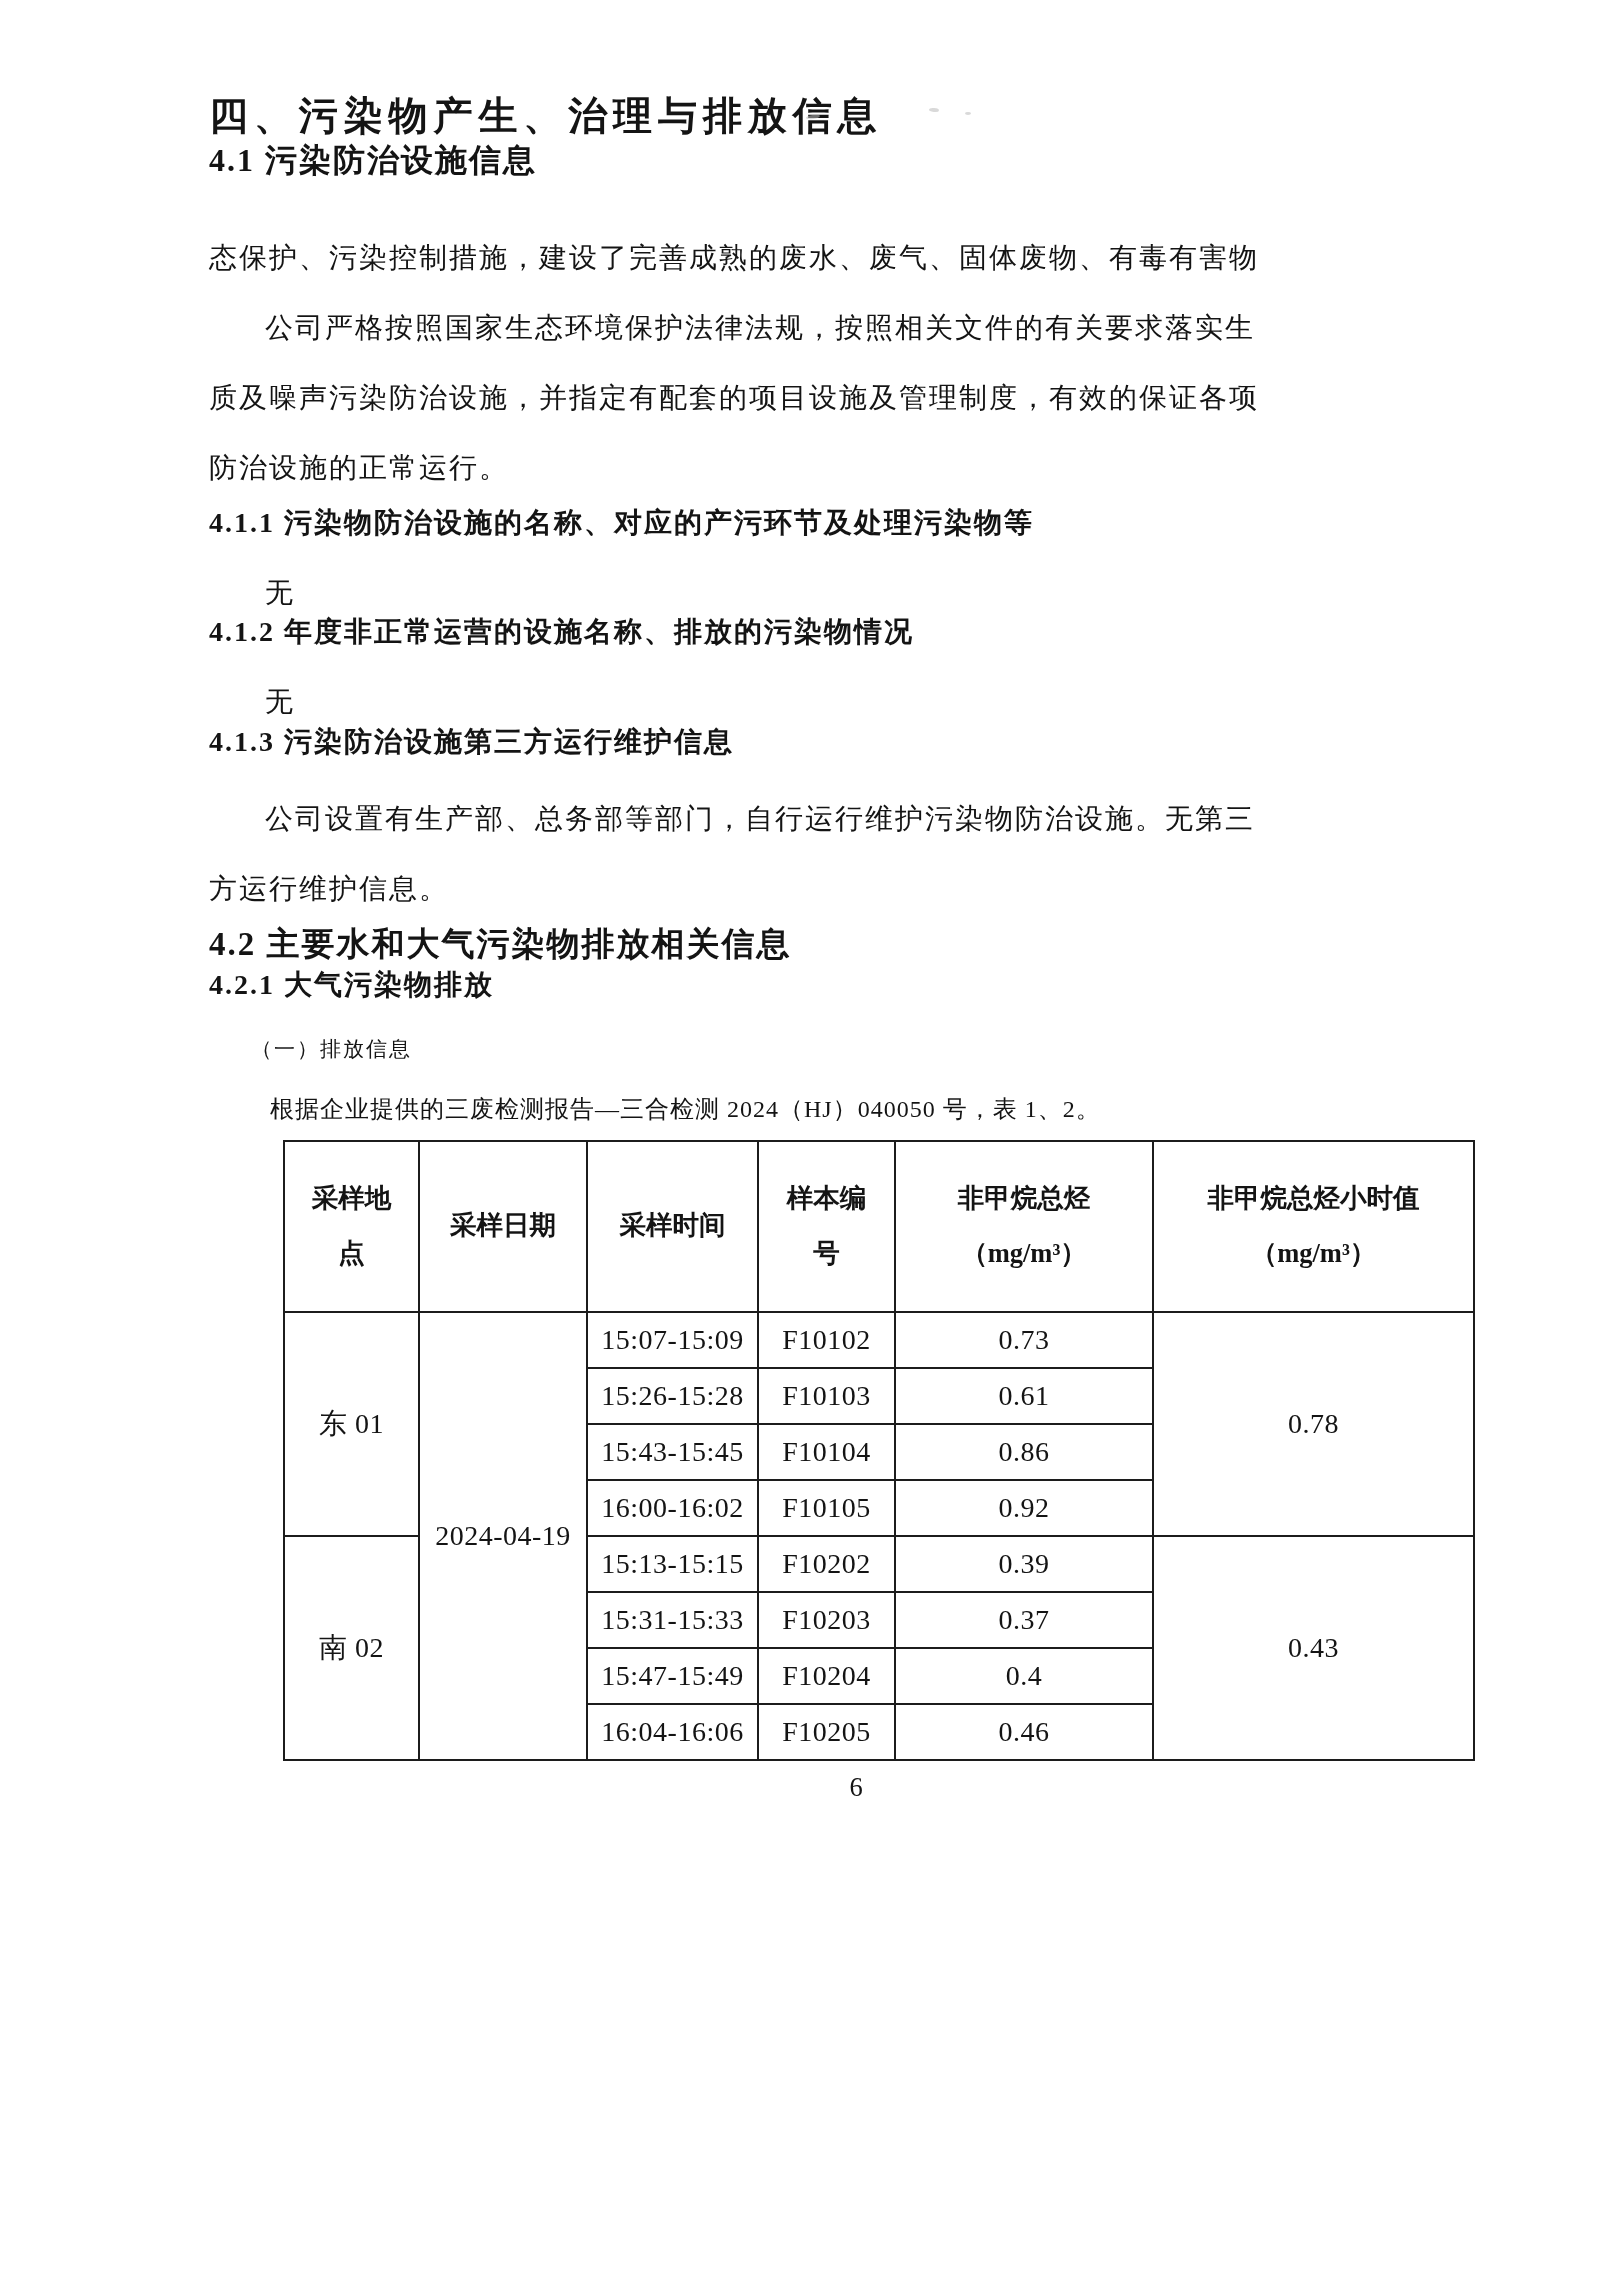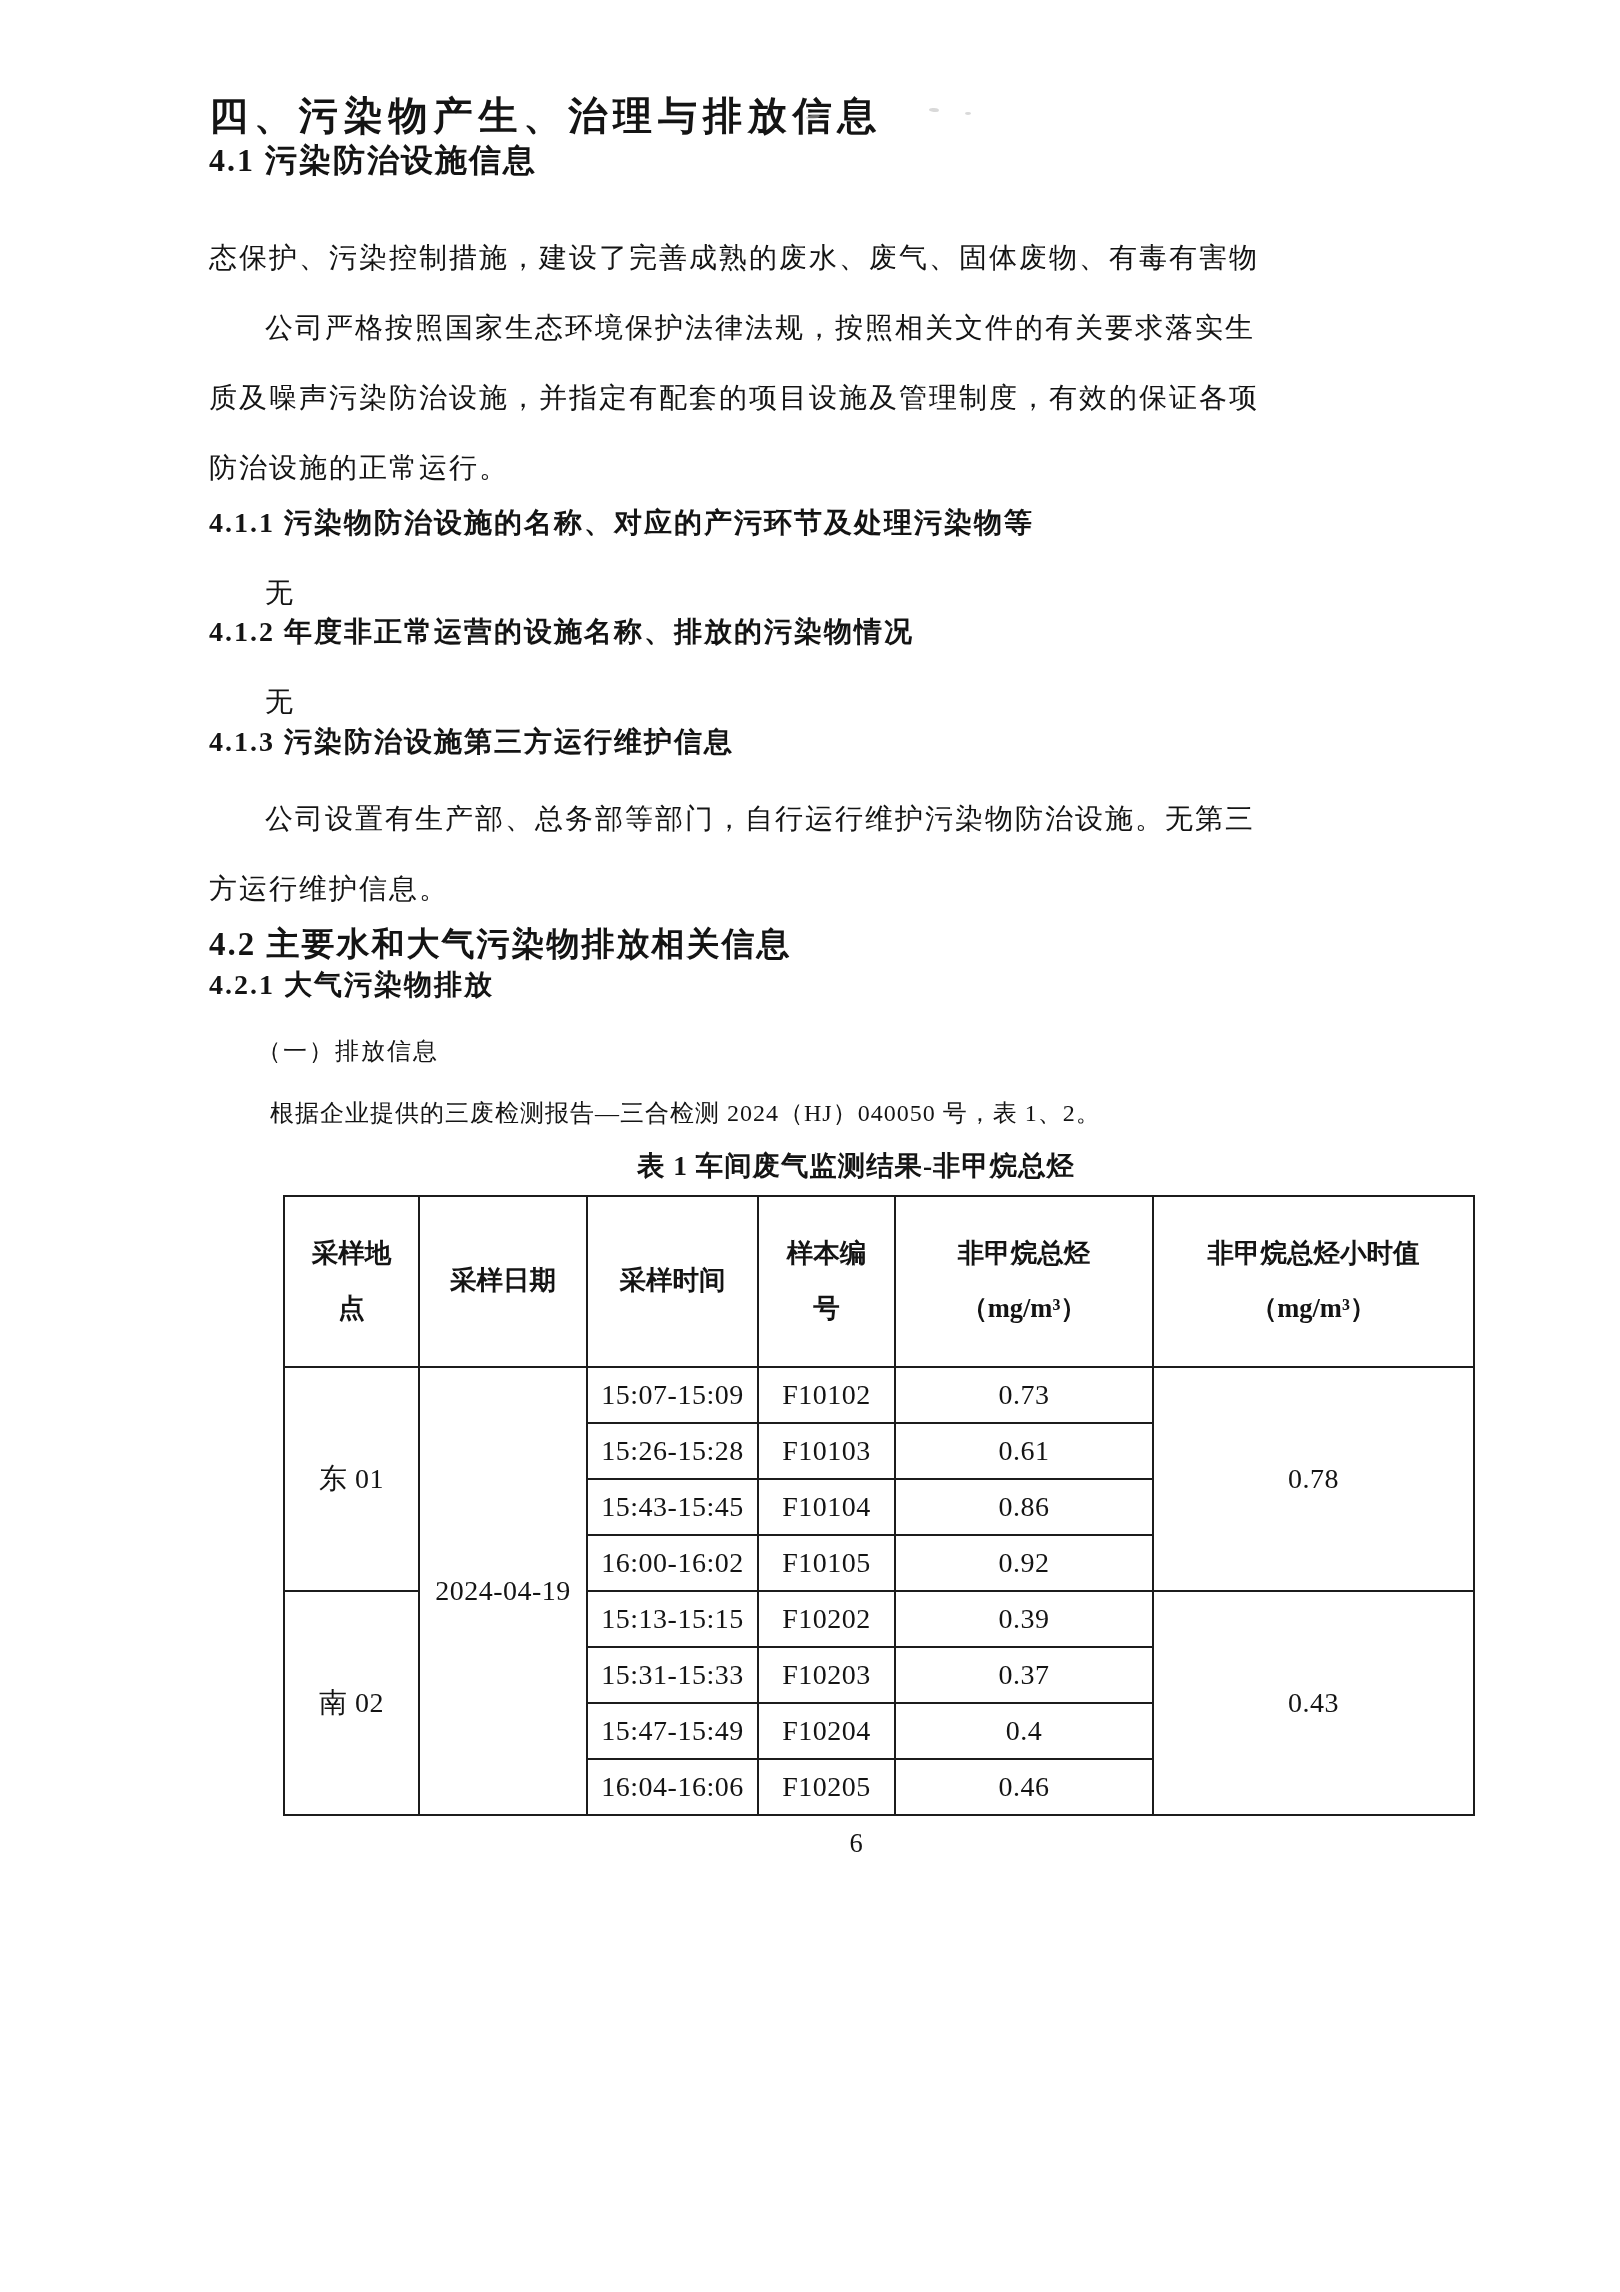--- a/index.html
+++ b/index.html
@@ -47,21 +47,21 @@
   .none-line{
     margin:0;margin-top:31px;
     font-size:28px;line-height:1.4;
     text-indent:2em;letter-spacing:2px;
   }
   .none-1{margin-top:31px;}
   .none-2{margin-top:31px;}
 
   .item-label{
     margin:0;margin-top:30px;
-    font-size:24px;line-height:1.4;text-indent:2em;letter-spacing:2px;
+    font-size:21px;line-height:1.4;text-indent:2em;letter-spacing:2px;
   }
   .report-line{
     margin:13px;margin-top:29px;
     font-size:24px;line-height:1.4;text-indent:2em;letter-spacing:1px;
     white-space:nowrap;
   }
 
   .tbl-caption{
     margin:0;margin-top:15.7px;
     text-align:center;font-weight:bold;
@@ -141,21 +141,20 @@
     </div>
 
     <h2 class="sec h42">4.2 主要水和大气污染物排放相关信息</h2>
 
     <h3 class="subsec h421">4.2.1 大气污染物排放</h3>
 
     <p class="item-label">（一）排放信息</p>
 
     <p class="report-line">根据企业提供的三废检测报告—三合检测 2024（HJ）040050 号，表 1、2。</p>
 
-    <p class="tbl-caption">表 1 车间废气监测结果-非甲烷总烃</p>
 
     <table class="monitor">
       <colgroup>
         <col style="width:135px">
         <col style="width:168px">
         <col style="width:171px">
         <col style="width:137px">
         <col style="width:258px">
         <col style="width:321px">
       </colgroup>

